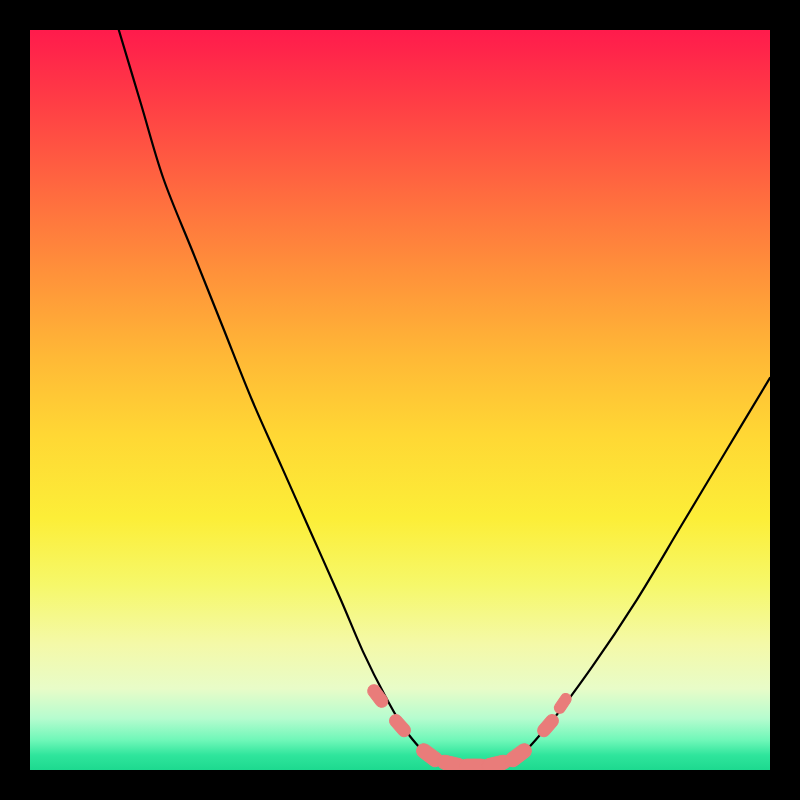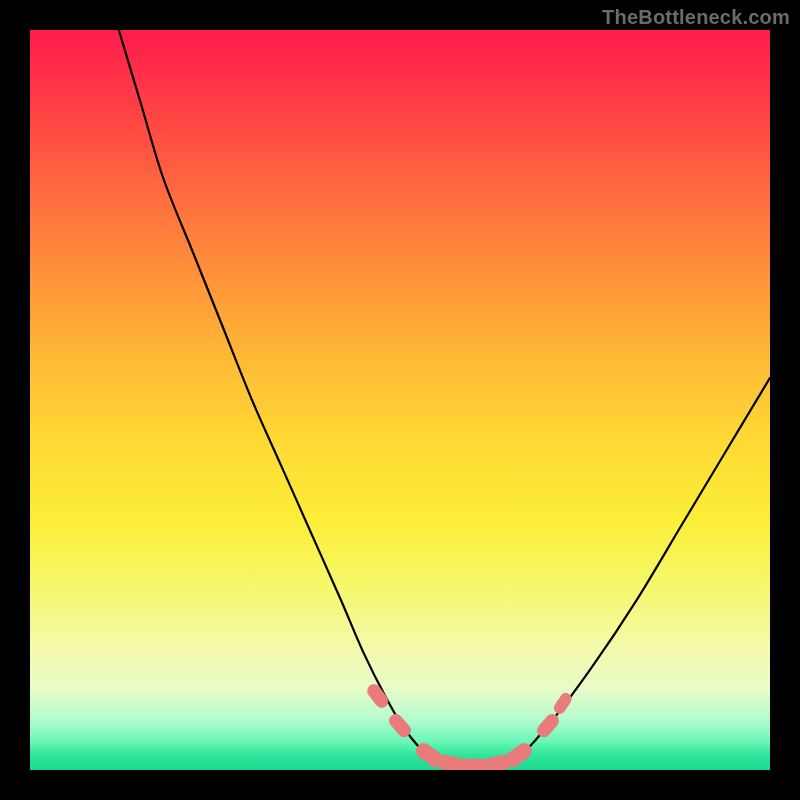--- a/index.html
+++ b/index.html
@@ -85,14 +85,13 @@
           <rect x="407.4" y="726.9" width="28.8" height="14.4" rx="7.2" ry="7.2" transform="rotate(14.0 421.8 734.1)"></rect>
           <rect x="429.6" y="729.1" width="28.8" height="14.4" rx="7.2" ry="7.2" transform="rotate(0.0 444.0 736.3)"></rect>
           <rect x="451.8" y="726.9" width="28.8" height="14.4" rx="7.2" ry="7.2" transform="rotate(-14.0 466.2 734.1)"></rect>
           <rect x="474.0" y="718.0" width="28.8" height="14.4" rx="7.2" ry="7.2" transform="rotate(-36.6 488.4 725.2)"></rect>
           <rect x="505.4" y="689.3" width="25.2" height="12.6" rx="6.3" ry="6.3" transform="rotate(-49.4 518.0 695.6)"></rect>
           <rect x="522.0" y="668.0" width="21.6" height="10.8" rx="5.4" ry="5.4" transform="rotate(-56.3 532.8 673.4)"></rect>
         </g>
     </svg>
 
   </div>
-  <div class="watermark">TheBottleneck.com</div>
 </div>
 
 </body></html>

